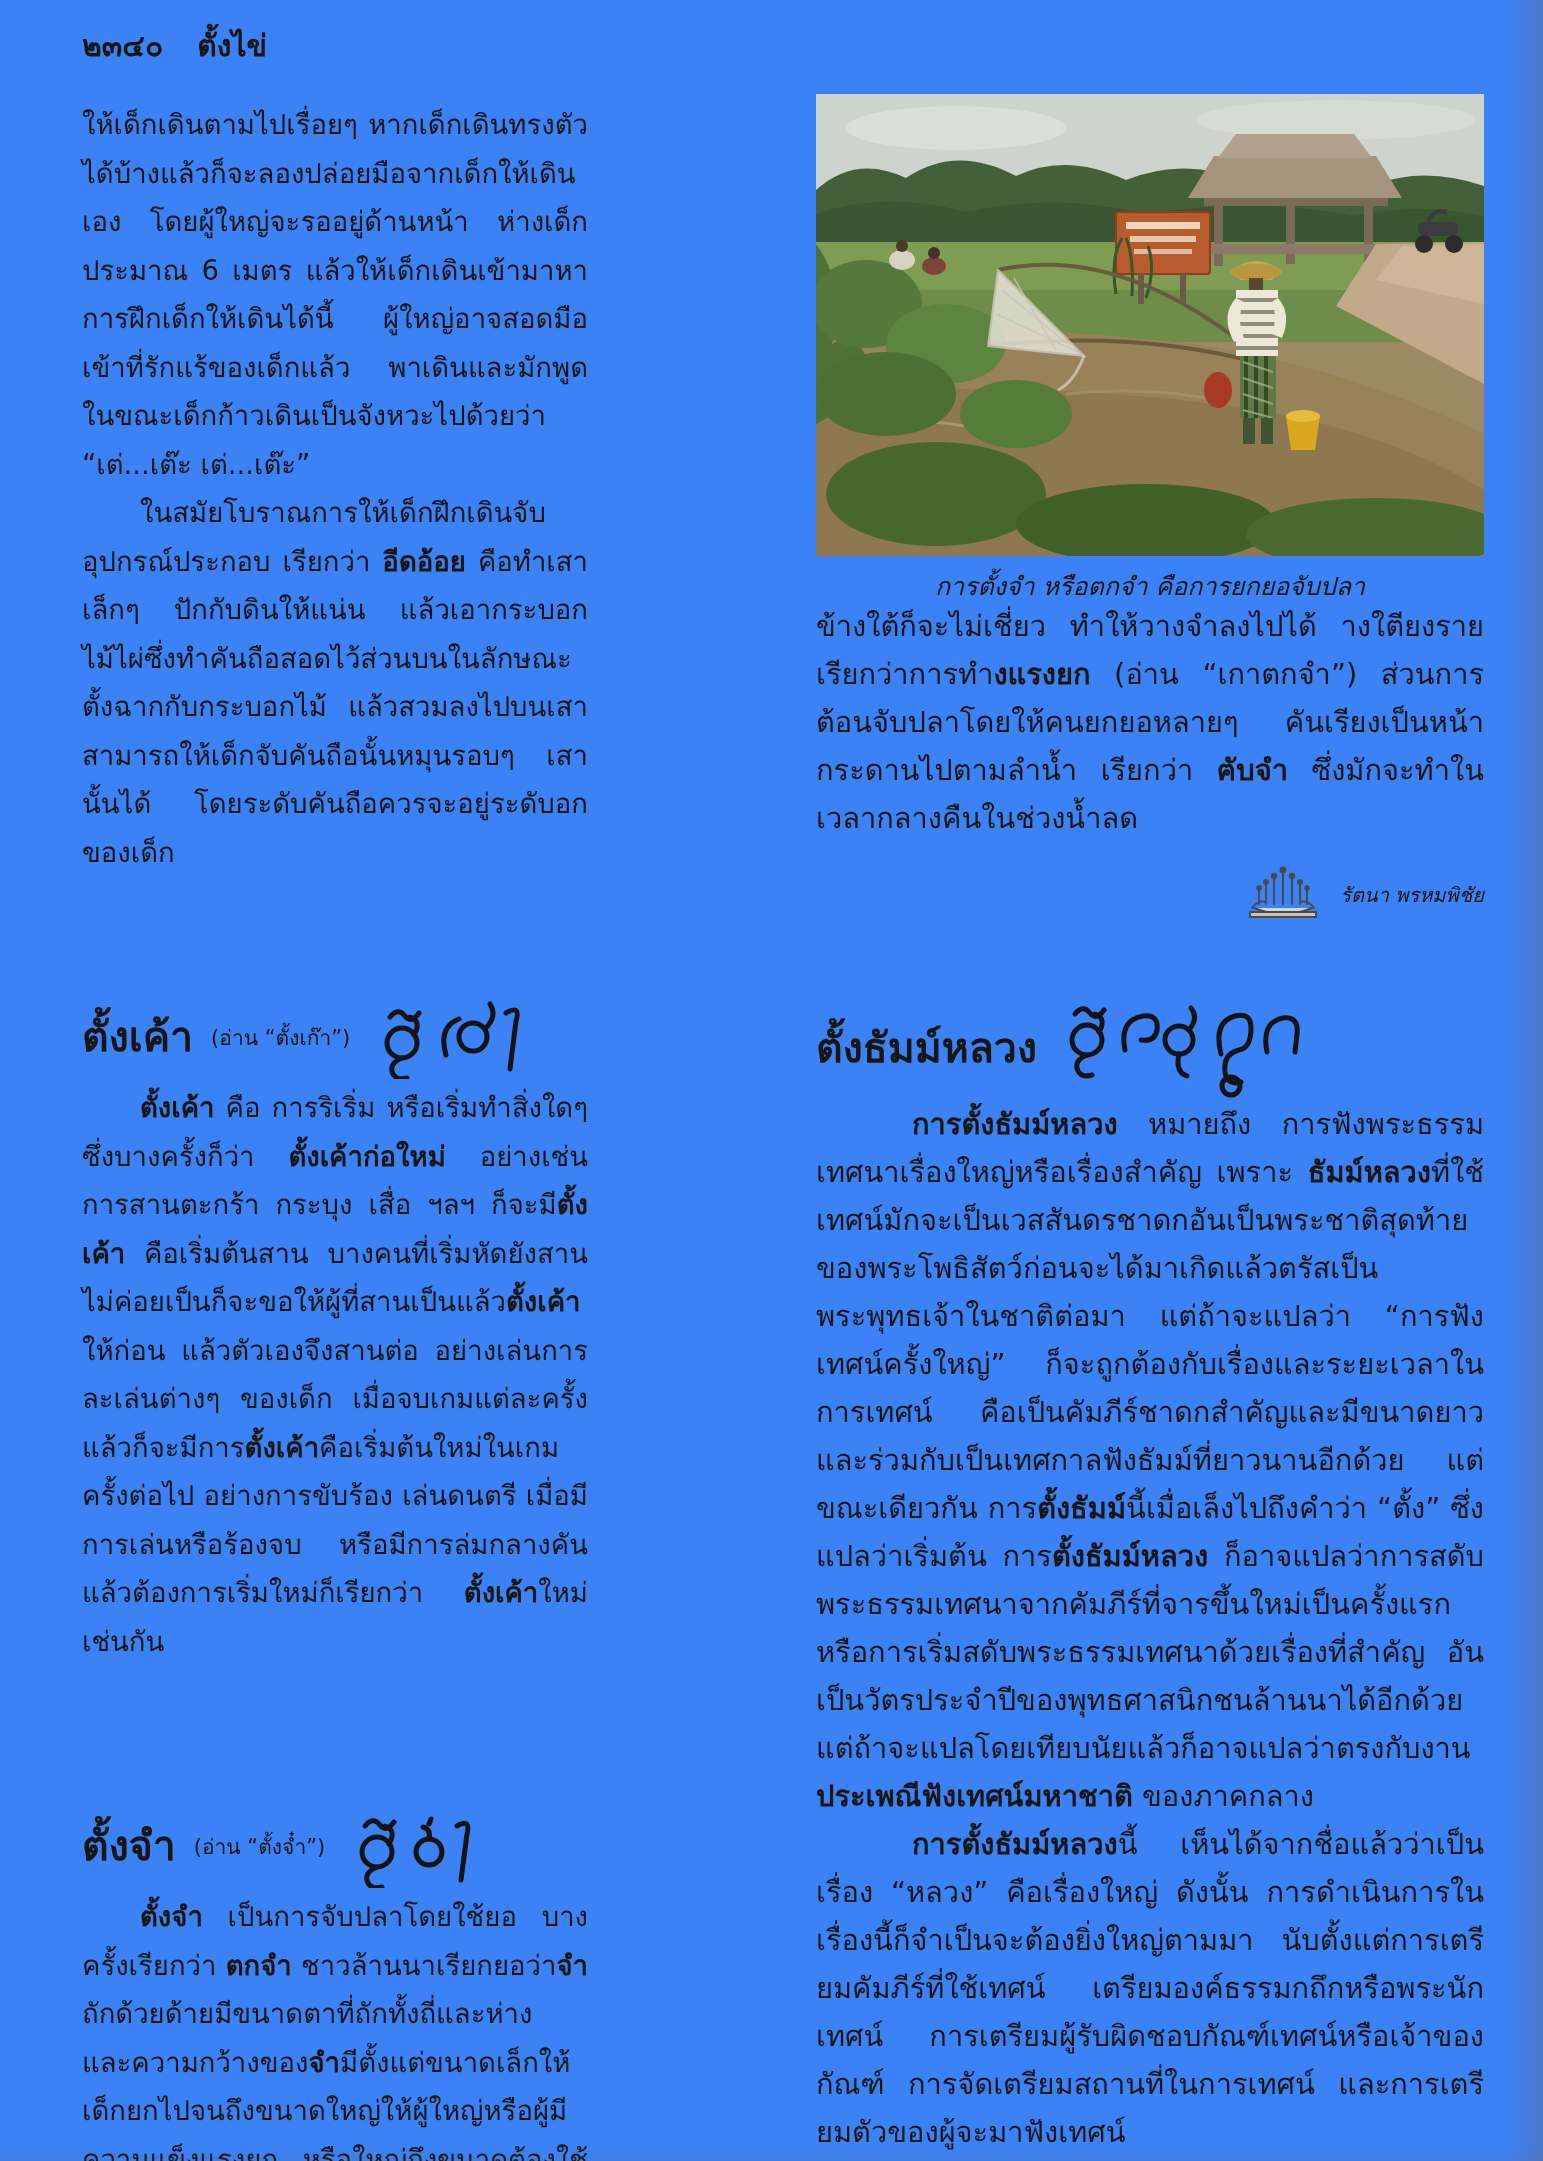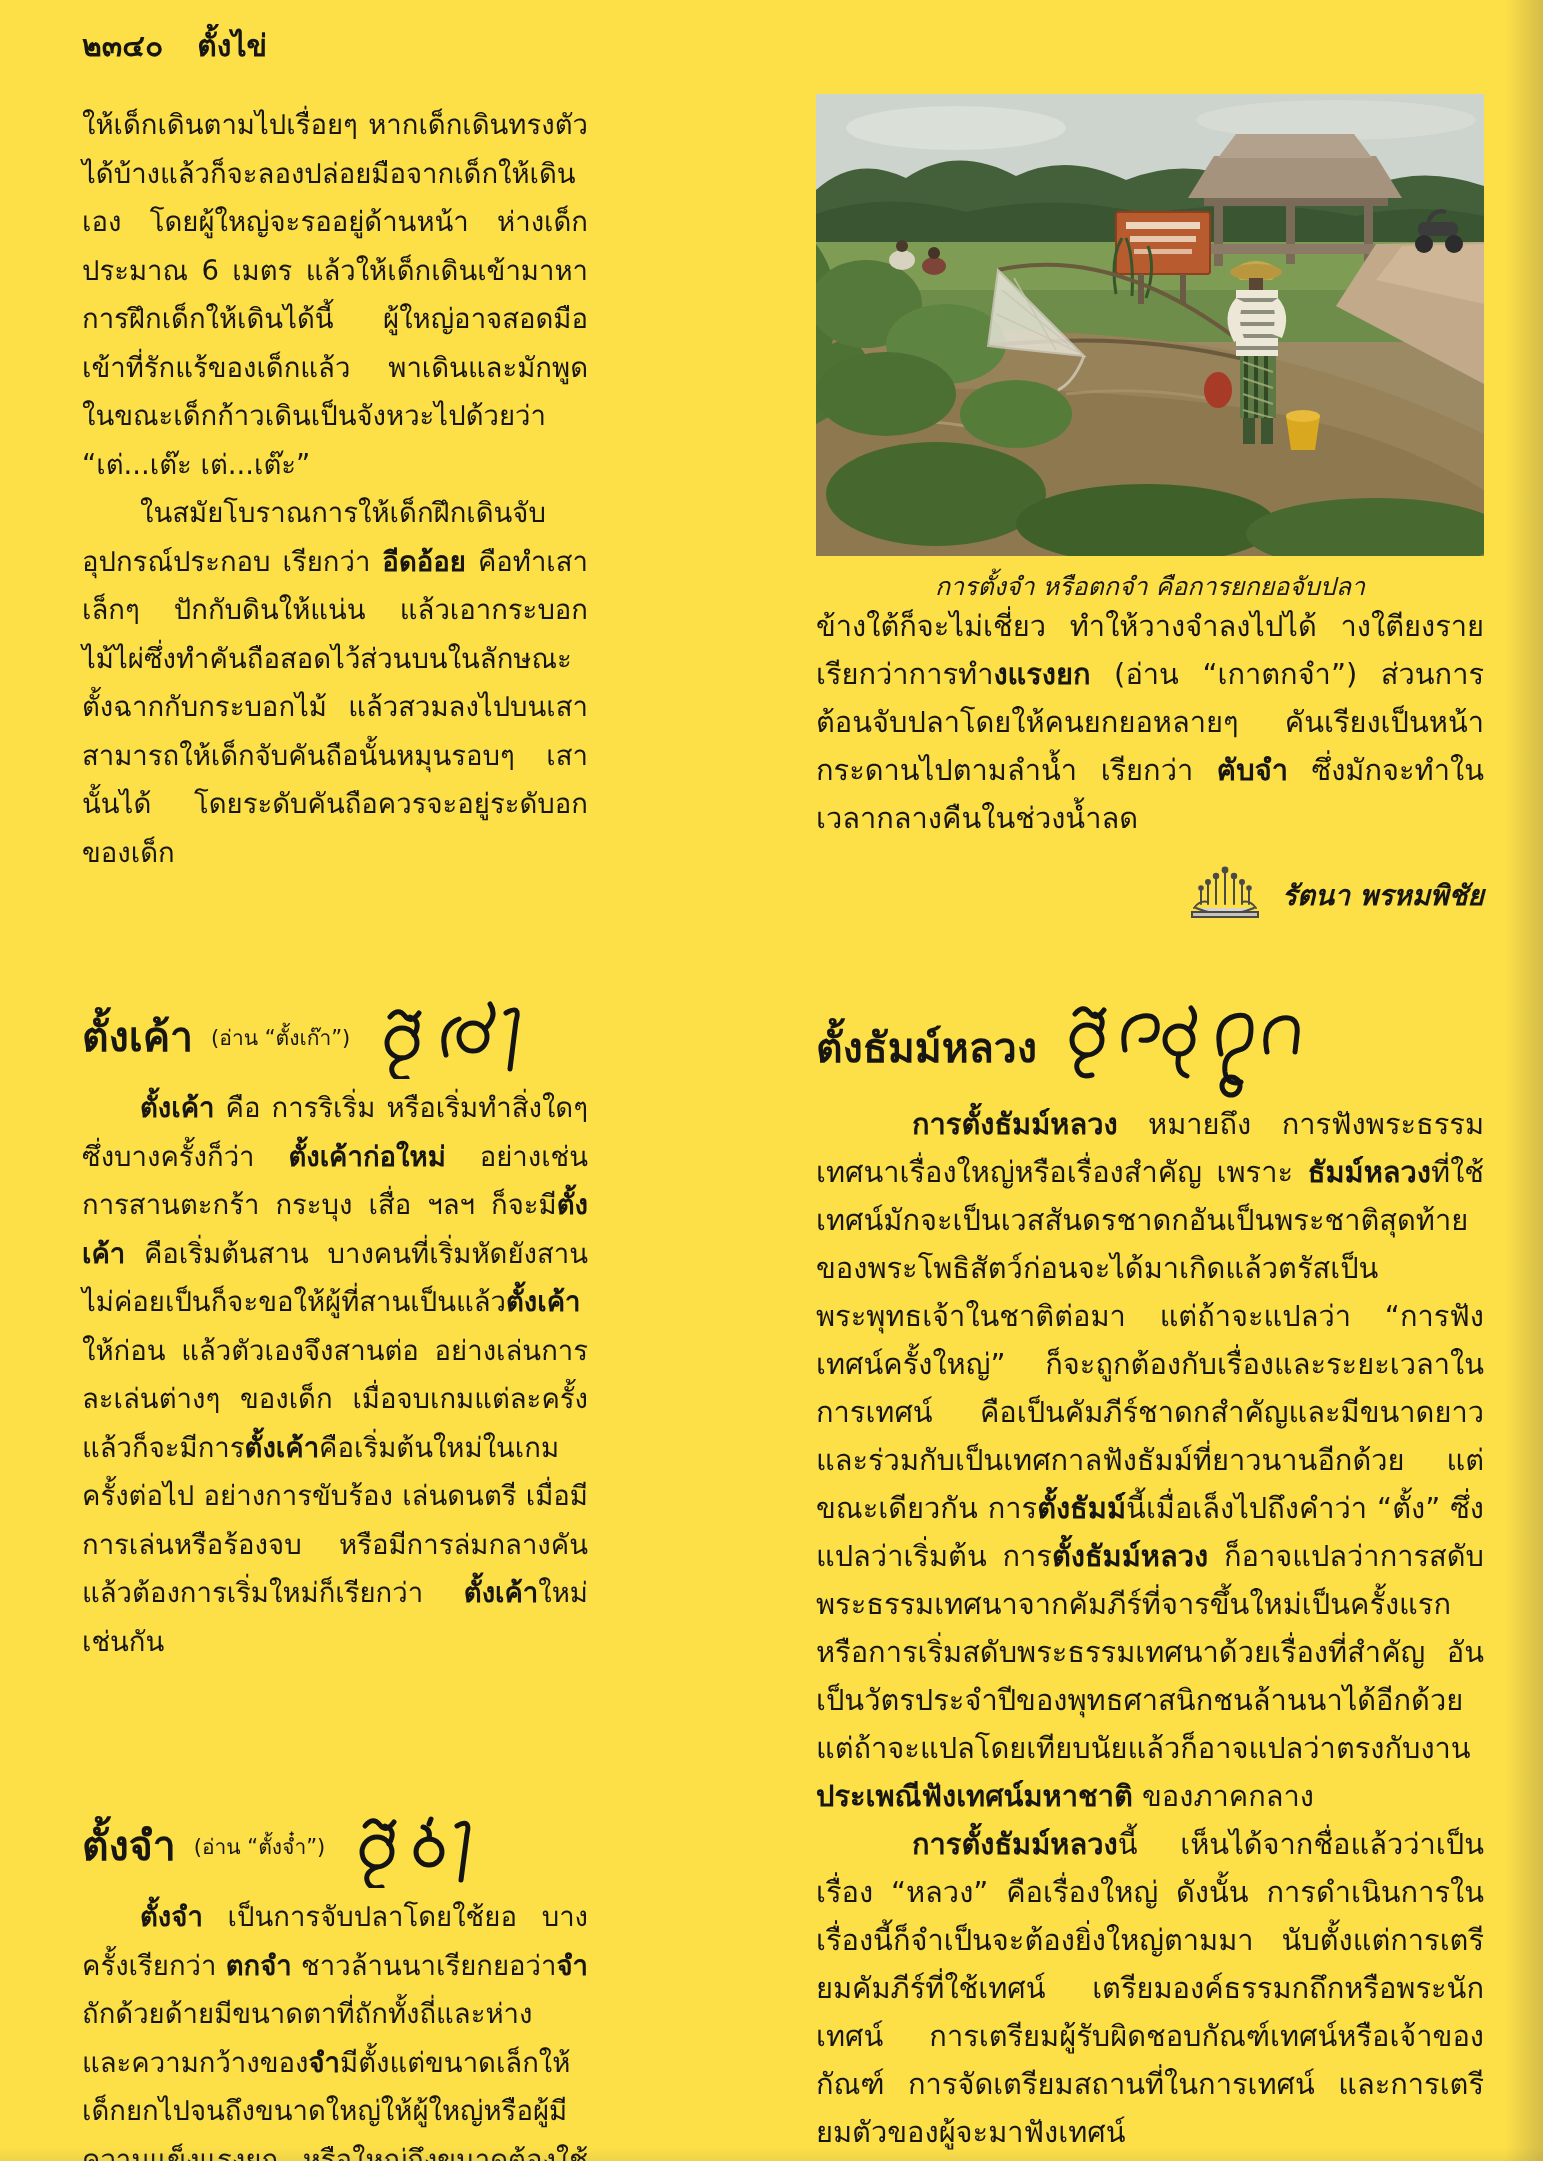--- a/index.html
+++ b/index.html
@@ -1,16 +1,16 @@
 <!DOCTYPE html>
 <html><head>
 <meta charset="utf-8">
 <style>
   html,body{margin:0;padding:0;background:#888;}
-  .page{position:relative;width:1543px;height:2161px;margin:0 auto;background:#fde047;
+  .page{position:relative;width:1543px;height:2161px;margin:0 auto;background:#3b82f6;
         font-family:"DejaVu Sans",sans-serif;color:#171613;overflow:hidden;}
   .edge-shade-right{position:absolute;top:0;right:0;width:38px;height:100%;
         background:linear-gradient(to right,rgba(0,0,0,0),rgba(105,95,80,0.28));pointer-events:none;}
   .edge-shade-bottom{position:absolute;left:0;bottom:0;width:100%;height:14px;
         background:linear-gradient(to bottom,rgba(0,0,0,0),rgba(105,95,80,0.10));pointer-events:none;}
 
   .page-header{position:absolute;left:82px;top:22px;font-size:30px;font-weight:bold;display:flex;gap:34px;}
 
   .col-left{position:absolute;left:82px;top:100px;width:506px;}
   .col-right{position:absolute;left:816px;top:94px;width:668px;}
@@ -29,21 +29,21 @@
   .mt-p2{margin-top:45px;}
   .mt-head1{margin-top:115px;height:92px;}
   .mt-body1{margin-top:12px;}
   .mt-head2{margin-top:135px;height:92px;}
   .mt-body2{margin-top:14px;}
 
   .photo{position:relative;width:668px;height:462px;background:#9b8a64;overflow:hidden;}
   .caption{font-size:25px;font-style:italic;text-align:center;margin-top:16px;line-height:30px;}
   .cont-para{margin-top:36px;}
   .author-row{display:flex;justify-content:flex-end;align-items:center;gap:20px;margin-top:22px;height:62px;}
-  .author{font-size:28px;font-weight:bold;font-style:italic;}
+  .author{font-size:20px;font-weight:normal;font-style:italic;}
   .head3{margin-top:70px;height:104px;}
   .mt-tl1{margin-top:18px;}
   .mt-tl2{margin-top:14px;}
 </style>
 </head>
 <body>
 
 <div class="page">
 
   <div class="page-header">

